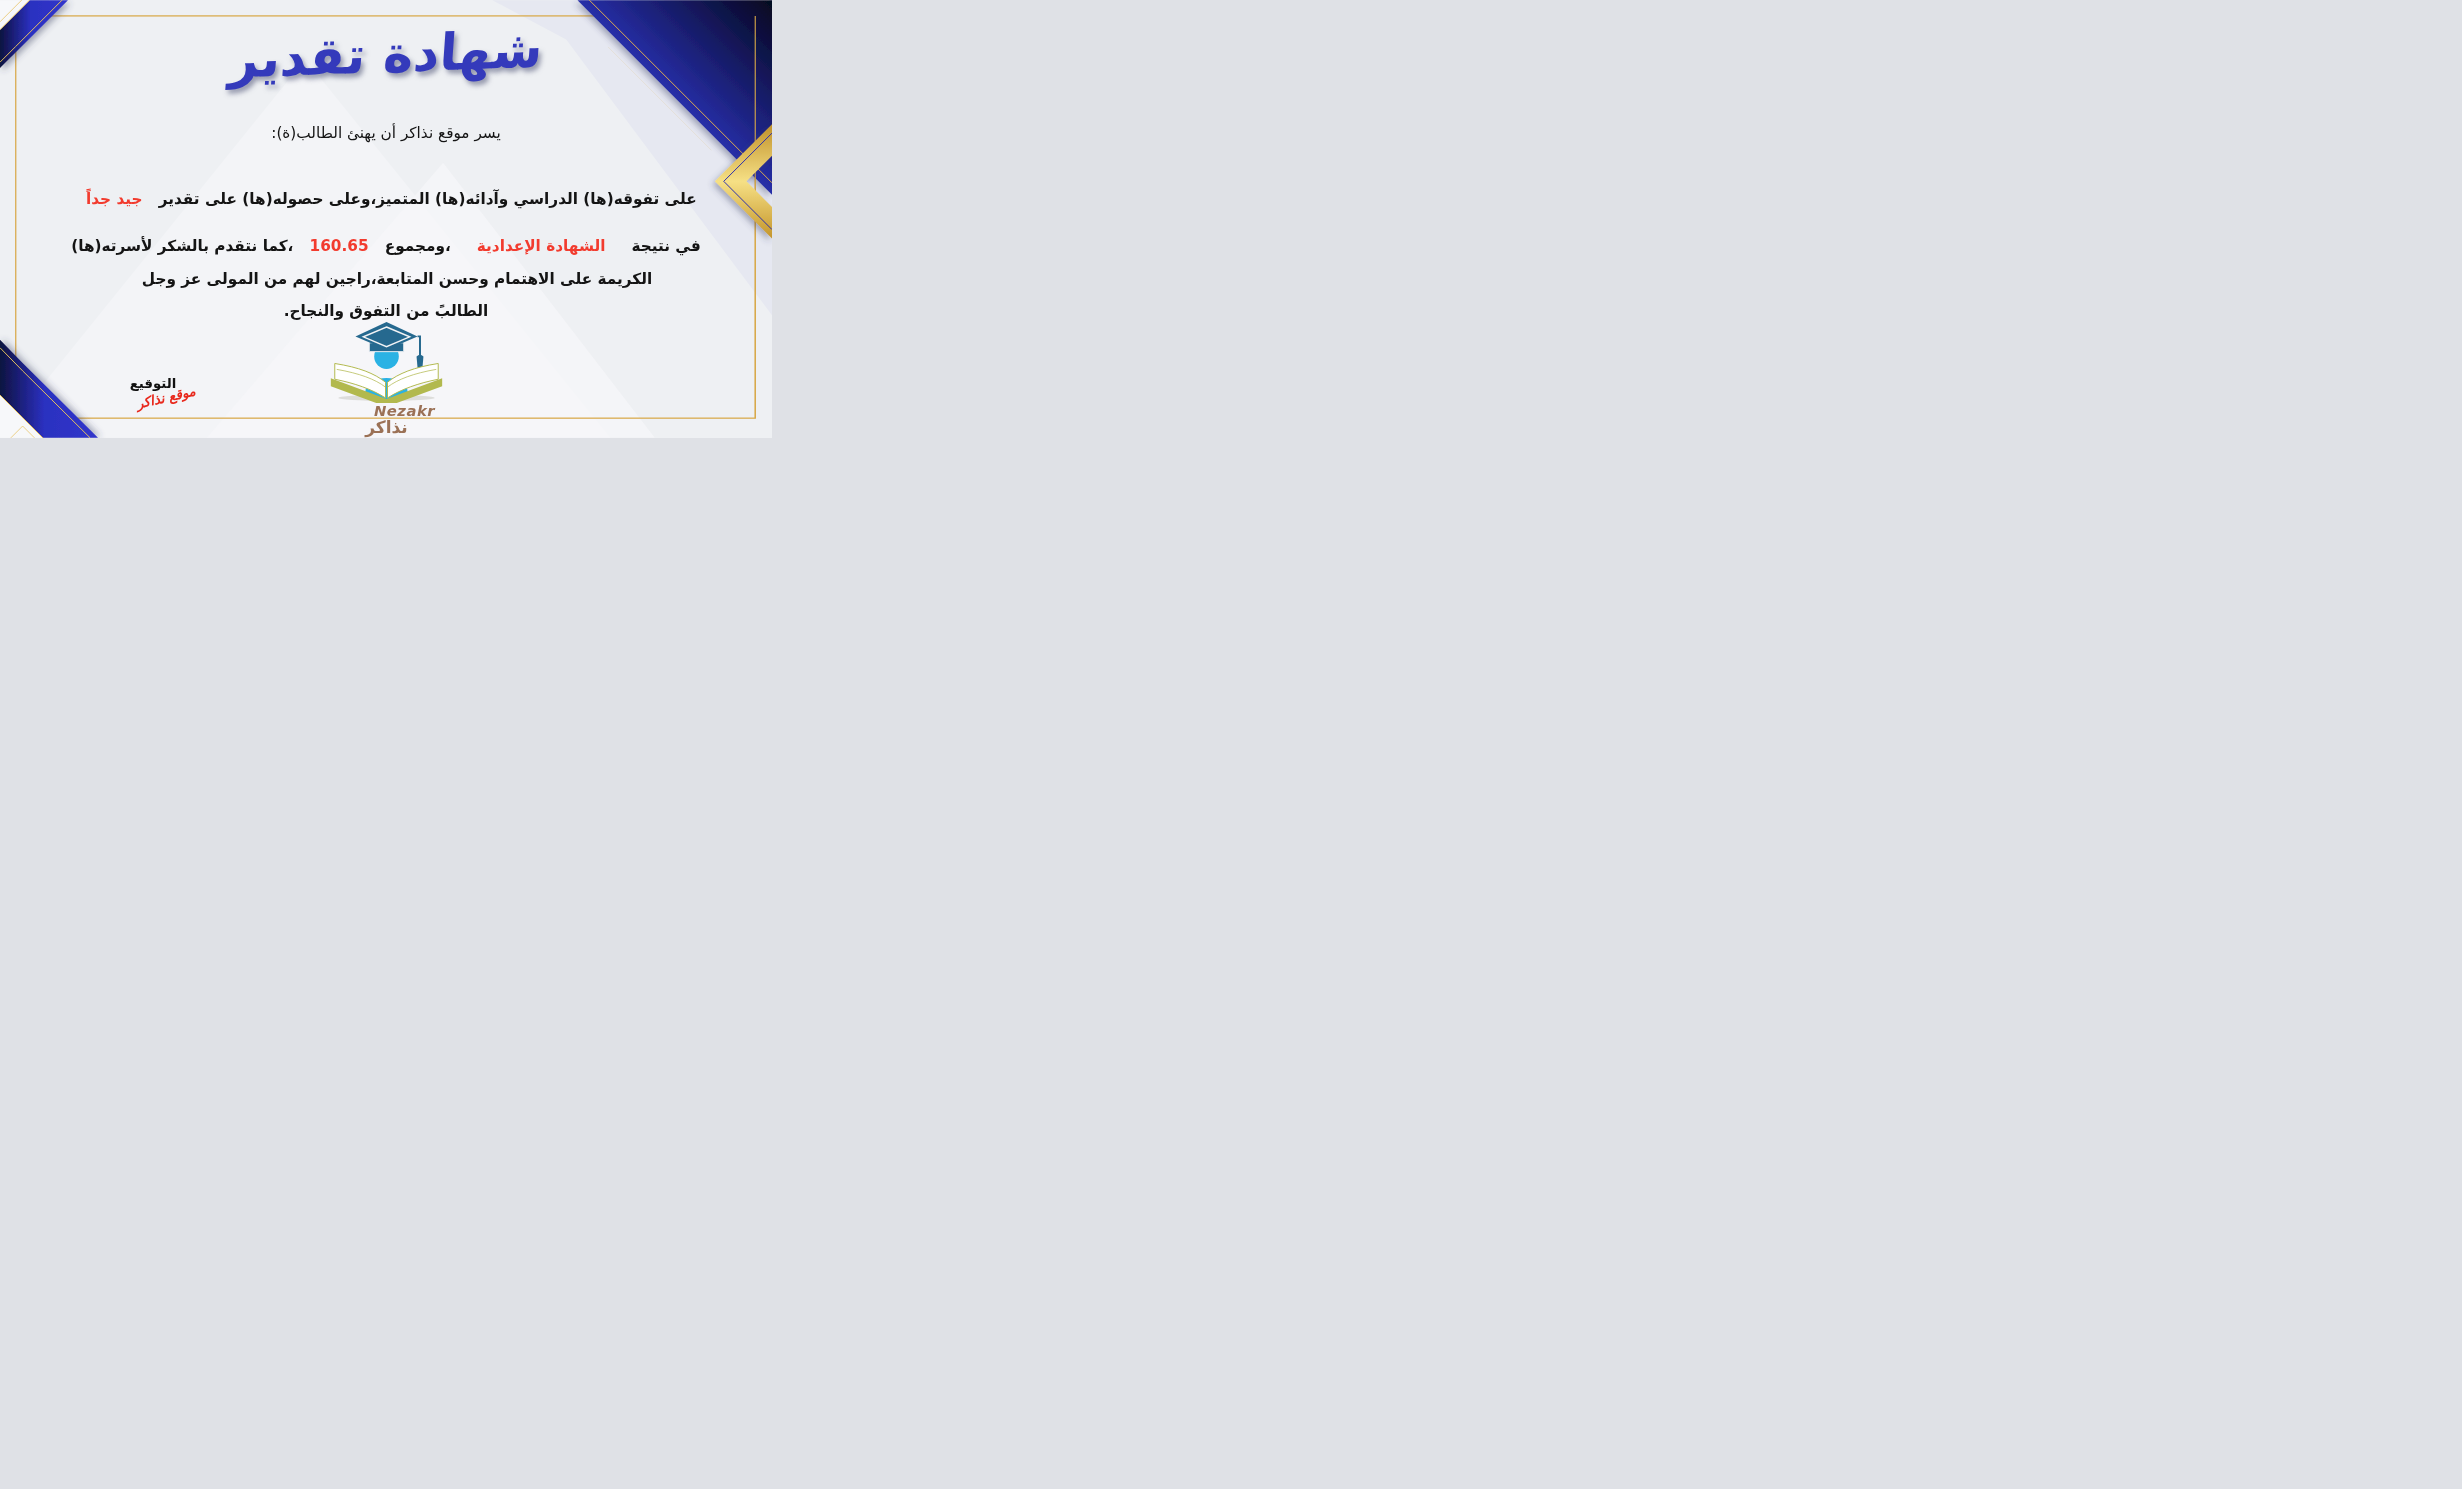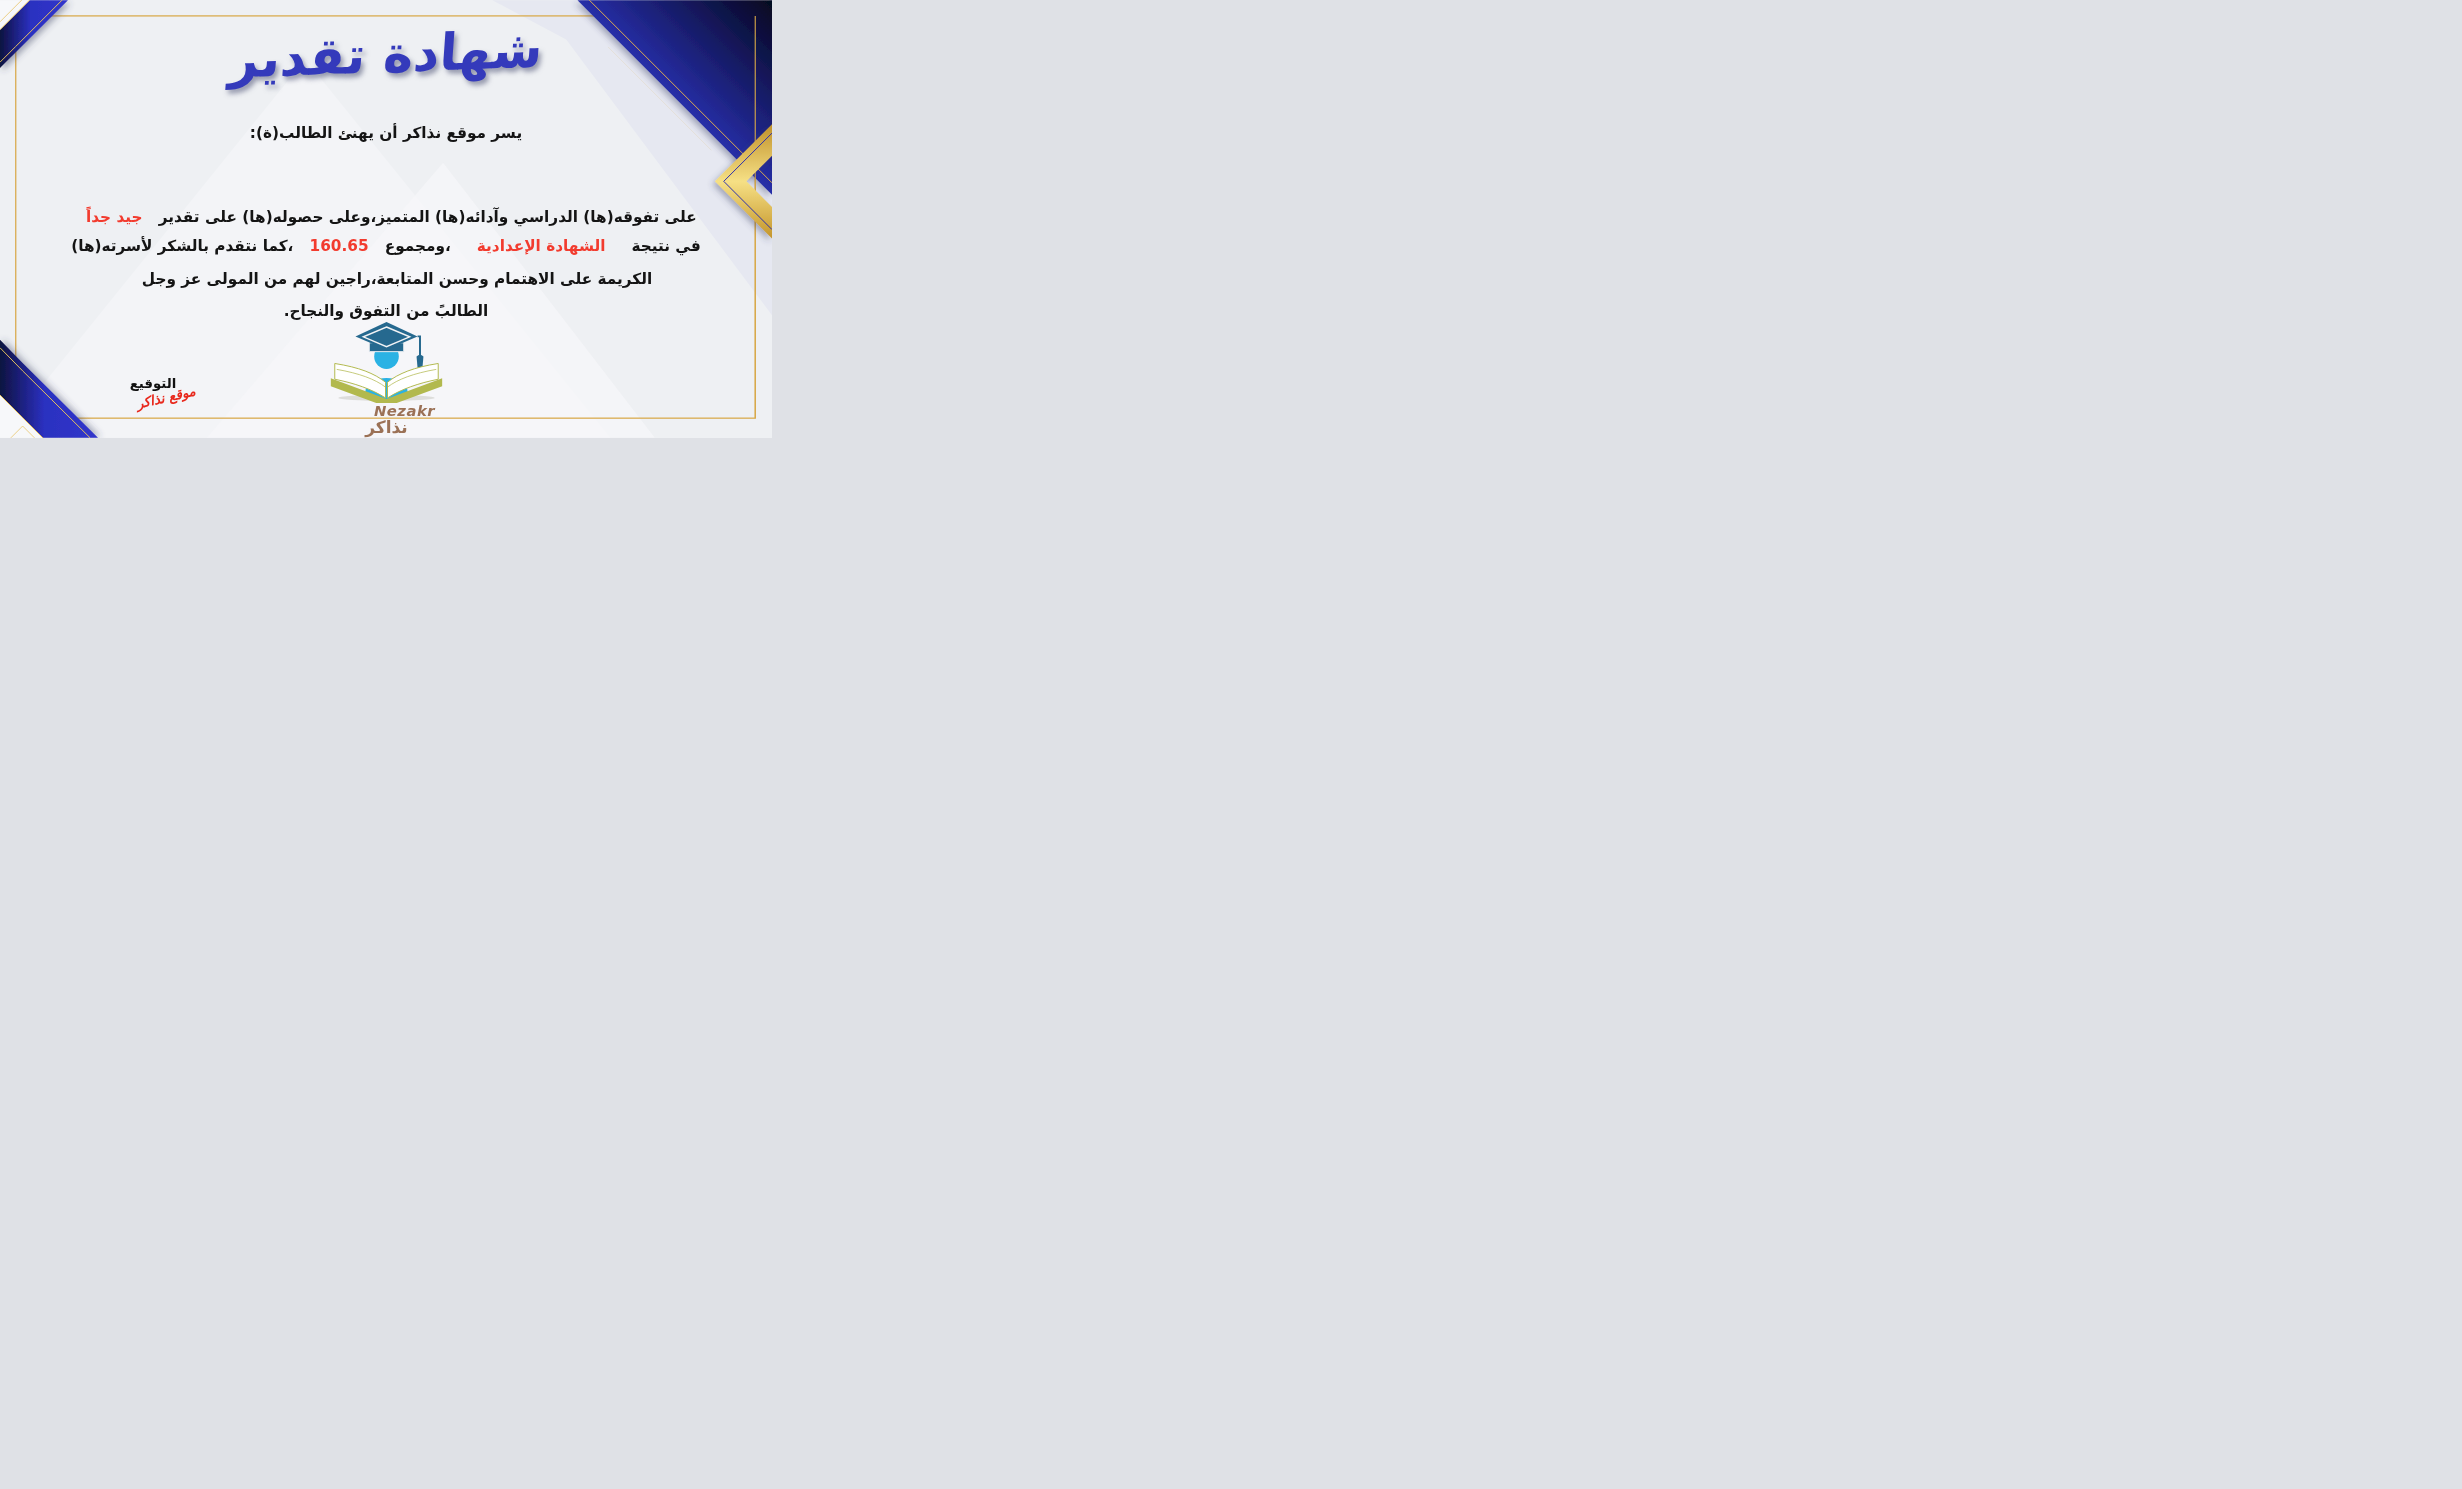--- a/index.html
+++ b/index.html
@@ -9,24 +9,24 @@
     font-family:"DejaVu Sans",sans-serif;
   }
   .stage *{box-sizing:border-box;}
   svg.decor{position:absolute;inset:0;width:100%;height:100%;pointer-events:none;}
   .txt{position:absolute;left:0;width:100%;text-align:center;color:#141414;}
   .title{
     top:21.7px;font-size:51px;font-weight:700;color:#343abb;line-height:1.3;
     text-shadow:3px 3.9px 4.9px rgba(75,80,115,.55);
     transform:rotate(-2deg) skewX(-6deg);
   }
-  .intro{top:124px;font-size:15.3px;font-weight:700;}
+  .intro{top:124px;font-size:15.3px;font-weight:400;}
   .student-name{top:163px;font-size:16.7px;font-weight:700;color:#f23b2e;}
   .bodyline{font-size:15.3px;font-weight:700;line-height:1.35;}
-  .l3{top:207px;}
+  .l3{top:189px;}
   .l4{top:236px;}
   .l5{top:269px;padding-left:22px;}
   .l6{top:301px;}
   .red{color:#f23b2e;}
   .gap-sm{margin:0 10.8px;}
   .gap-lg{margin:0 20.7px;}
   .sig-label{position:absolute;left:111px;top:376px;width:84px;text-align:center;
     font-size:13.3px;font-weight:700;color:#111;}
   .sig-script{position:absolute;left:112px;top:390px;width:108px;text-align:center;
     font-size:13.3px;font-style:italic;font-weight:600;color:#e8281c;

